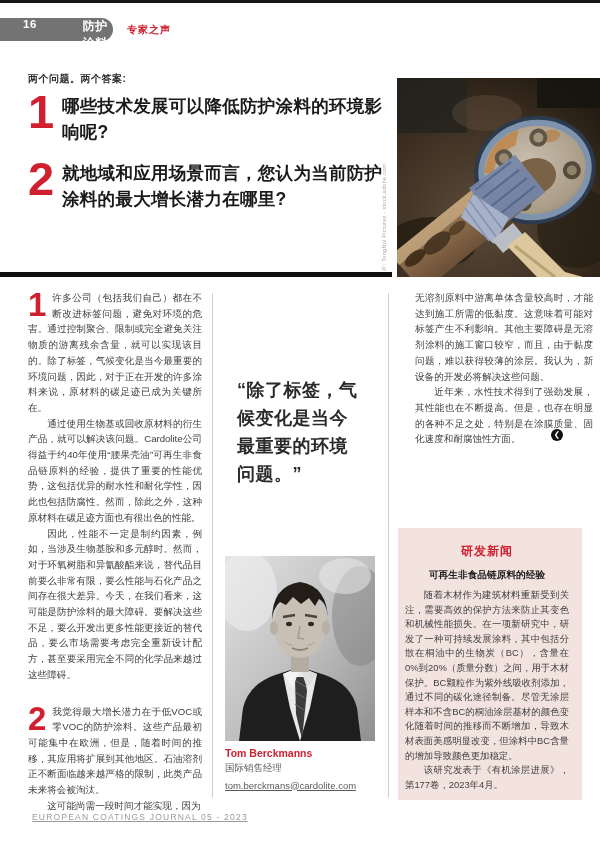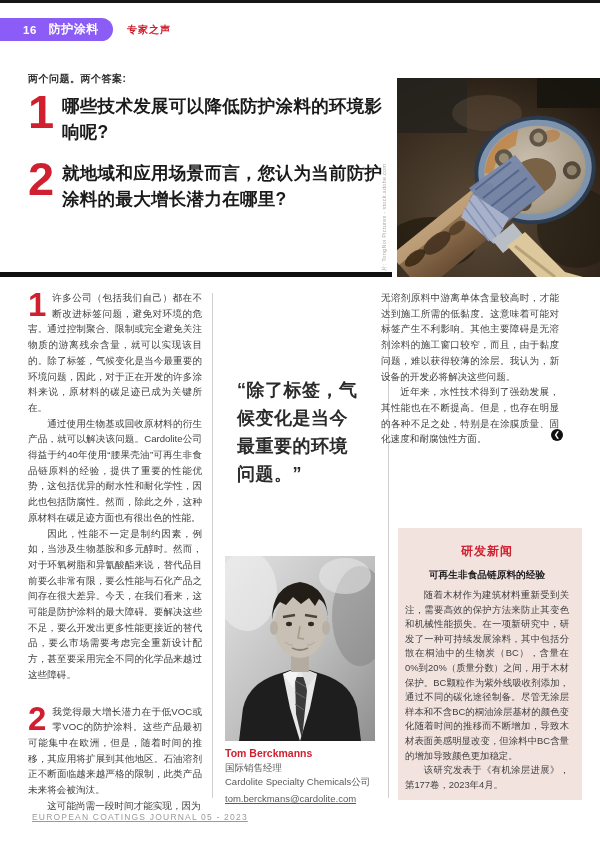--- a/index.html
+++ b/index.html
@@ -6,22 +6,22 @@
   html,body { background:#ffffff; }
   .page {
     position:relative; width:600px; height:849px; background:#ffffff;
     font-family:"Liberation Sans", sans-serif; overflow:hidden; color:#404040;
   }
   .top-edge { position:absolute; left:0; top:0; width:600px; height:3px; background:#161616; }
 
   
   .kicker-box {
     position:absolute; left:0; top:18px; width:113px; height:23px;
-    background:#8b5cf6; border-radius:0 12px 12px 0;
-    display:flex; align-items:center; color:#fff;
+    background:#737373; border-radius:0 12px 12px 0;
+    display:flex; color:#fff;gap:34px;
   }
   .pg-num { margin-left:23px; font-size:11.5px; font-weight:bold; letter-spacing:.5px; }
   .sec { margin-left:12px; font-size:12px; font-weight:bold; letter-spacing:.5px; }
   .kicker-topic {
     position:absolute; left:127px; top:18px; height:23px; line-height:23px;
     color:#d01f2f; font-size:10px; font-weight:bold; letter-spacing:1px;
   }
 
   
   .intro { position:absolute; left:28px; top:72px; font-size:10px; font-weight:bold; color:#2b2b2b; letter-spacing:.5px; }
@@ -37,21 +37,21 @@
   .hero-credit {
     position:absolute; left:381px; top:78px; width:199px; font-size:5.5px; color:#b0a9a2;
     transform-origin:0 0; transform:rotate(-90deg) translateX(-199px); letter-spacing:.3px; white-space:nowrap;
   }
 
   .rule-black { position:absolute; left:0; top:272px; width:392px; height:5px; background:#101010; }
 
   
   .col { position:absolute; top:290px; font-size:9.6px; line-height:15.7px; text-align:justify; color:#404040; }
   .col1 { left:28px; width:174px; }
-  .col3 { left:381px; width:178px; }
+  .col3 { left:415px; width:178px; }
   .bp { text-align:justify; }
   .ind { text-indent:2em; }
   .dropcap {
     float:left; color:#d01f2f; font-size:33px; font-weight:bold; line-height:27px;
     margin:1px 6px 0 0;
   }
   .a2 { margin-top:21px; }
   .vrule { position:absolute; top:293px; width:1px; height:505px; background:#cfcfcf; }
   .v1 { left:212px; }
   .v2 { left:388px; }
@@ -218,21 +218,20 @@
       <ellipse cx="86" cy="68" rx="3" ry="2.2" fill="#2e2a25"></ellipse>
       <path d="M75,70 L73,82 L79,83" stroke="#a59c8e" stroke-width="1.6" fill="none"></path>
       <path d="M67,92 Q75,96 83,92" stroke="#8a8073" stroke-width="1.8" fill="none"></path>
       <path d="M60,86 Q64,90 68,89 M90,86 Q86,90 82,89" stroke="#b1a899" stroke-width="1" fill="none"></path>
     </svg>
   </div>
 
   <div class="caption">
     <div class="cap-name">Tom Berckmanns</div>
     <div class="cap-line">国际销售经理</div>
-    <div class="cap-line">Cardolite Specialty Chemicals公司</div>
     <a class="cap-email">tom.berckmans@cardolite.com</a>
   </div>
 
   <div class="col col3">
     <p class="bp">无溶剂原料中游离单体含量较高时，才能达到施工所需的低黏度。这意味着可能对标签产生不利影响。其他主要障碍是无溶剂涂料的施工窗口较窄，而且，由于黏度问题，难以获得较薄的涂层。我认为，新设备的开发必将解决这些问题。</p>
     <p class="bp ind">近年来，水性技术得到了强劲发展，其性能也在不断提高。但是，也存在明显的各种不足之处，特别是在涂膜质量、固化速度和耐腐蚀性方面。</p>
   </div>
   <span class="endmark">❮</span>
 
   <div class="newsbox">

